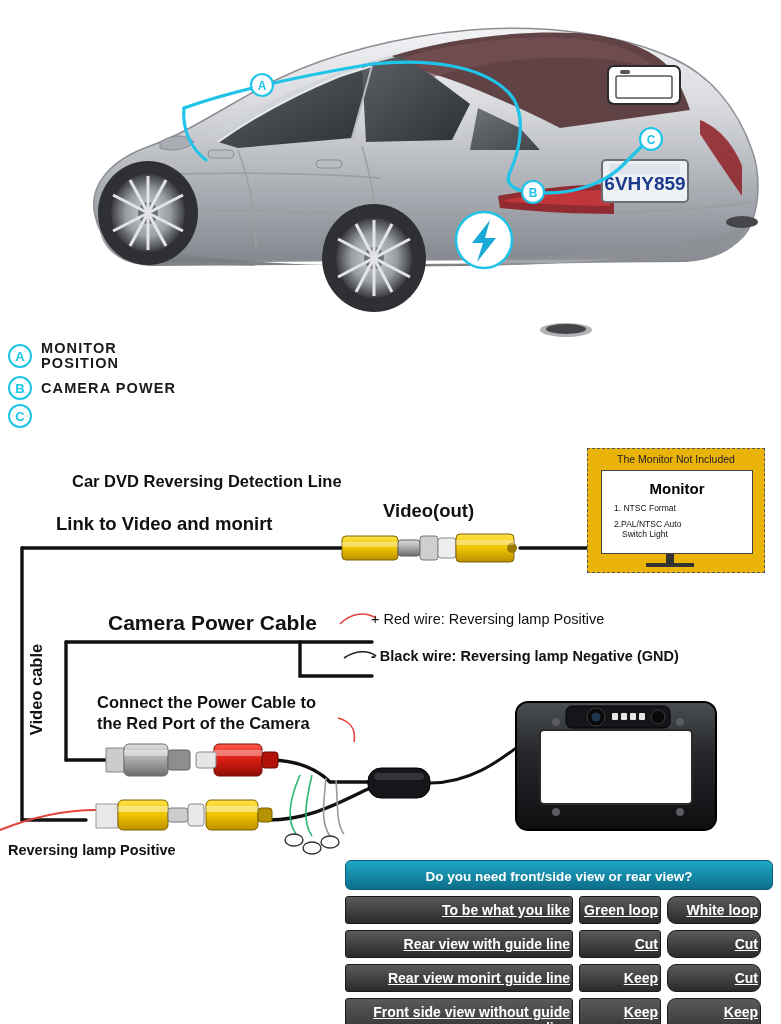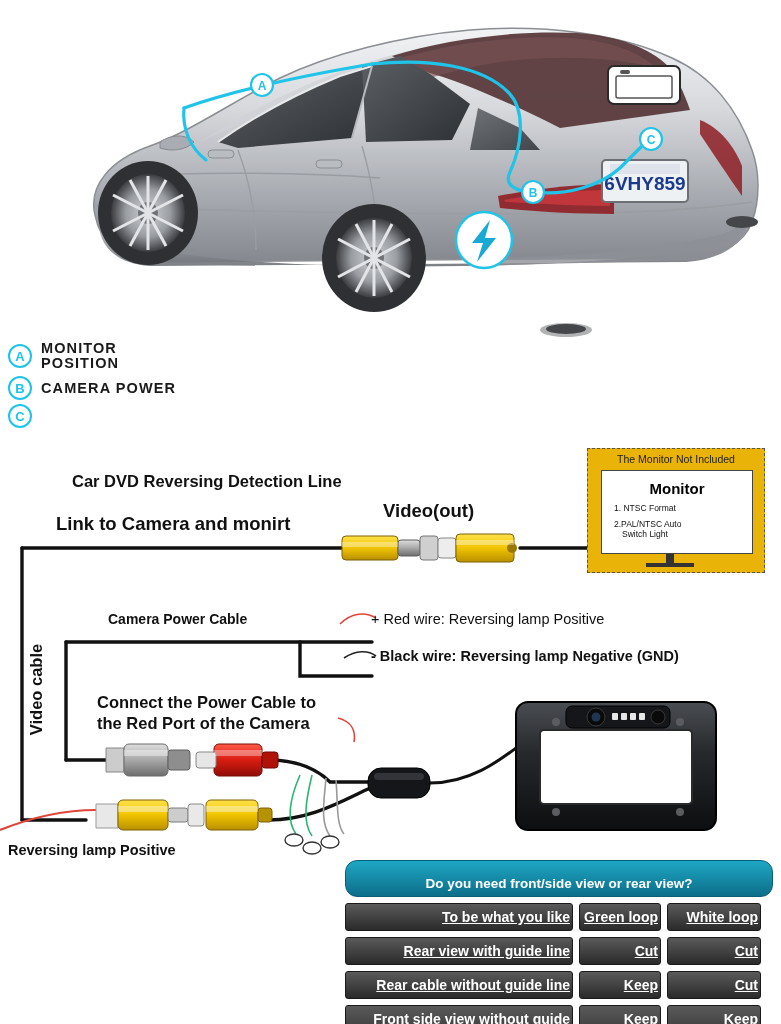--- a/index.html
+++ b/index.html
@@ -70,21 +70,21 @@
   #label-link-camera {
     left: 56px; top: 513px;
     font-size: 18.5px;
   }
   #label-video-out {
     left: 383px; top: 500px;
     font-size: 18.5px;
   }
   #label-camera-power-cable {
     left: 108px; top: 611px;
-    font-size: 14px;
+    font-size: 21px;
   }
   #label-red-wire {
     left: 371px; top: 611px;
     font-size: 14.5px;
     font-weight: normal;
   }
   #label-black-wire {
     left: 371px; top: 648px;
     font-size: 14.5px;
     font-weight: bold;
@@ -157,22 +157,22 @@
   }
 
   
   #options-table {
     left: 345px; top: 860px;
     width: 428px;
   }
   #options-header {
     background: linear-gradient(#1da7c4, #0d6e8a);
     border: 1px solid #0b5f78;
-    border-radius: 12px;
-    padding: 15px 6px 5px 6px;
+    border-radius: 6px;
+    padding: 8px 6px 5px 6px;
     text-align: center;
     color: #fff;
   }
   #options-header-title {
     font-size: 13.5px;
     font-weight: bold;
   }
   #options-header-note {
     font-size: 10.5px;
     font-style: italic;
@@ -190,21 +190,21 @@
     color: #fff;
     font-size: 14px;
     font-weight: bold;
     text-align: right;
     padding: 5px 2px;
     box-sizing: border-box;
     text-decoration: underline;
   }
   .cell-wide { width: 228px; }
   .cell-mid { width: 82px; }
-  .cell-right { width: 94px; }
+  .cell-right { width: 94px; border-radius: 9px; }
 </style>
 </head>
 <body>
 
 <div class="stage">
 
   <svg class="abs" id="car-illustration" viewBox="0 0 781 340" width="781" height="340">
     <defs>
       <linearGradient id="bodyGrad" x1="0" y1="0" x2="0" y2="1">
         <stop offset="0%" stop-color="#f2f3f5"></stop>
@@ -484,21 +484,21 @@
     <g fill="none" stroke="#222" stroke-width="1.6">
       <path d="M344,228 C356,220 368,220 376,226"></path>
     </g>
 
     <g fill="none" stroke="#e0453a" stroke-width="1.6">
       <path d="M338,288 C352,292 356,300 354,312"></path>
     </g>
   </svg>
 
   <div class="abs diag-text" id="label-detection-line">Car DVD Reversing Detection Line</div>
-  <div class="abs diag-text" id="label-link-camera">Link to Camera and monirt</div>
+  <div class="abs diag-text" id="label-link-camera">Link to Video and monirt</div>
   <div class="abs diag-text" id="label-video-out">Video(out)</div>
   <div class="abs diag-text" id="label-camera-power-cable">Camera Power Cable</div>
   <div class="abs diag-text" id="label-red-wire">+ Red wire: Reversing lamp Positive</div>
   <div class="abs diag-text" id="label-black-wire">- Black wire: Reversing lamp Negative (GND)</div>
   <div class="abs diag-text" id="label-connect-power">
     Connect the Power Cable to<br>the Red Port of the Camera
   </div>
   <div class="abs diag-text" id="label-reversing-lamp-positive">Reversing lamp Positive</div>
   <div class="abs diag-text" id="label-video-cable">Video cable</div>
 
@@ -525,21 +525,21 @@
       <div class="cell cell-wide">To be what you like</div>
       <div class="cell cell-mid">Green loop</div>
       <div class="cell cell-right">White loop</div>
     </div>
     <div class="options-row">
       <div class="cell cell-wide">Rear view with guide line</div>
       <div class="cell cell-mid">Cut</div>
       <div class="cell cell-right">Cut</div>
     </div>
     <div class="options-row">
-      <div class="cell cell-wide">Rear cable without guide line</div>
+      <div class="cell cell-wide">Rear view monirt guide line</div>
       <div class="cell cell-mid">Keep</div>
       <div class="cell cell-right">Cut</div>
     </div>
     <div class="options-row">
       <div class="cell cell-wide">Front side view without guide line</div>
       <div class="cell cell-mid">Keep</div>
       <div class="cell cell-right">Keep</div>
     </div>
   </div>
 

